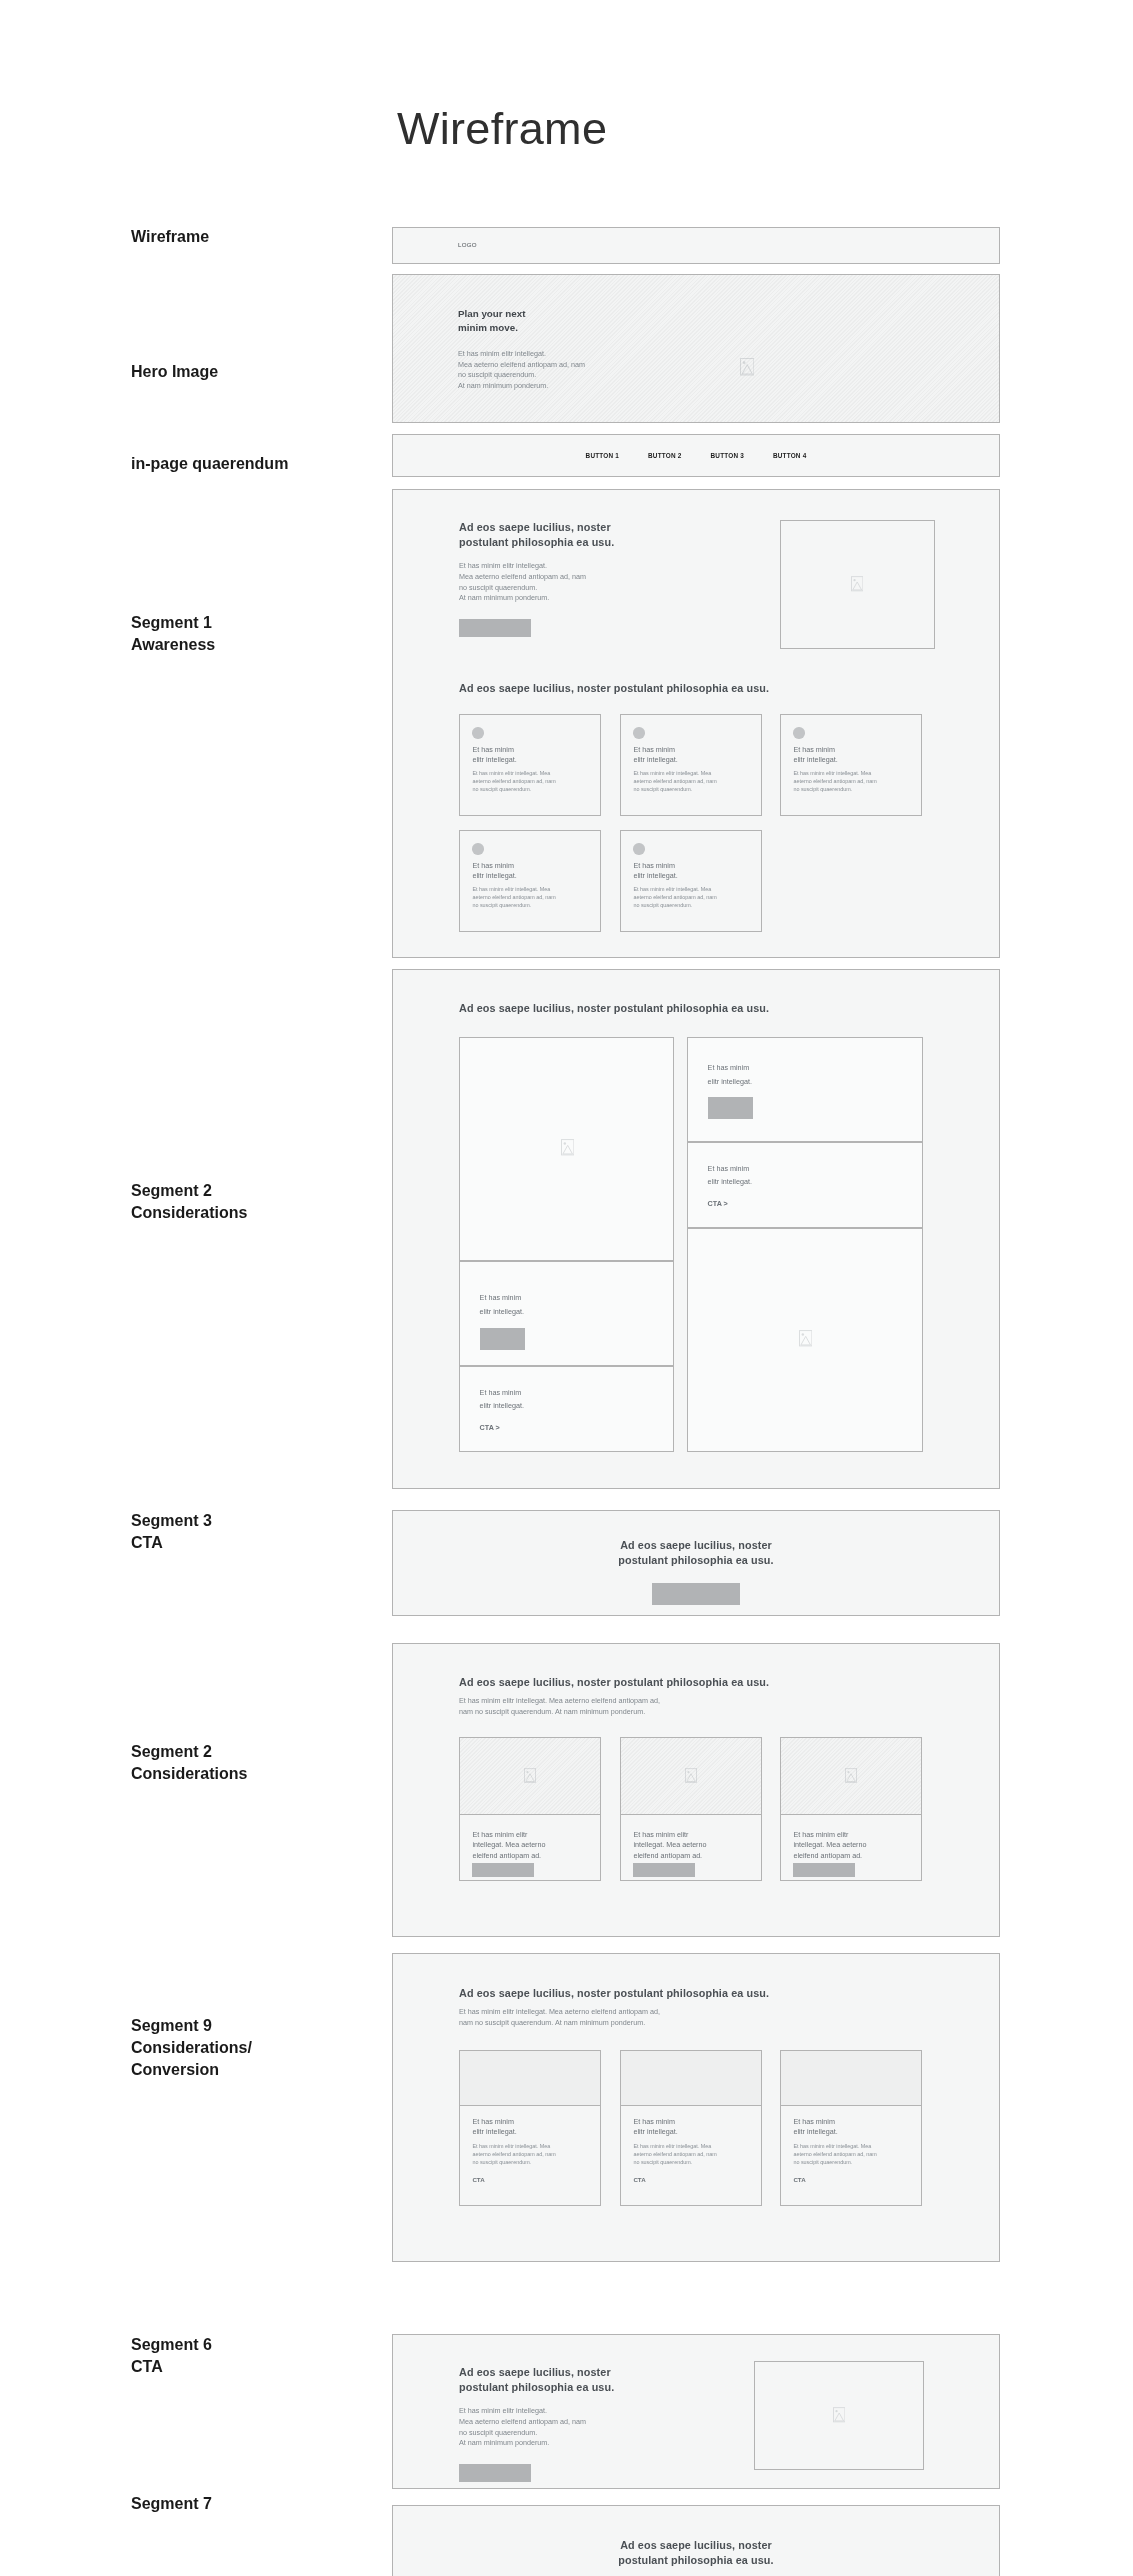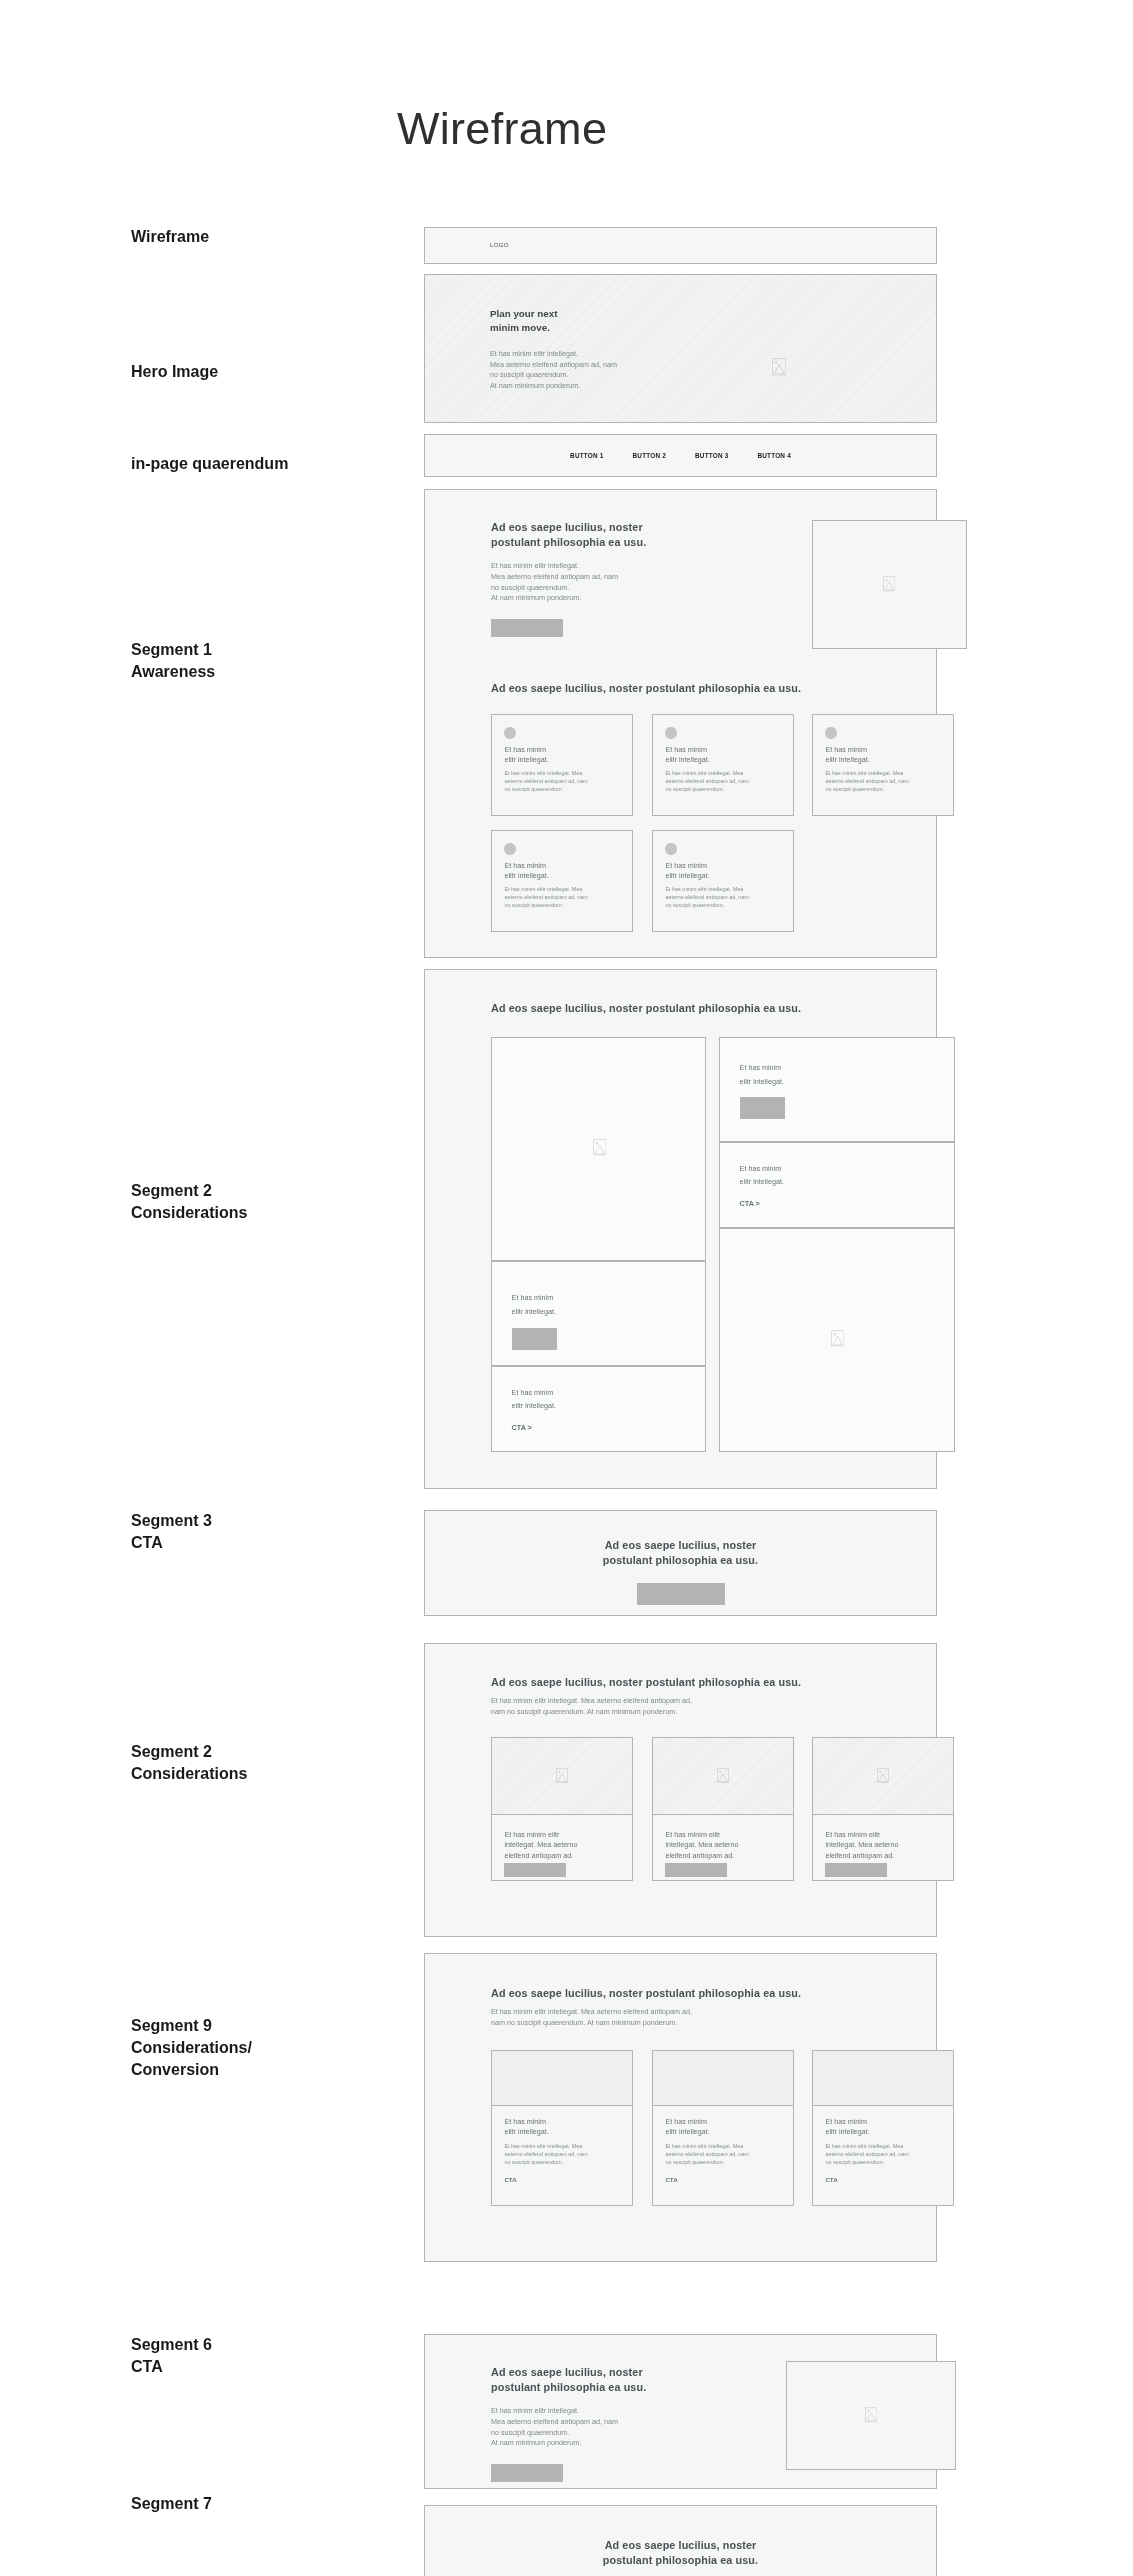--- a/index.html
+++ b/index.html
@@ -34,24 +34,23 @@
     line-height: 1.38;
     white-space: pre-line;
   }
 
   
   .wf { position: absolute; left: 392px; top: 0; width: 608px; }
 
   .block {
     position: absolute;
     left: 0;
-    width: 513px;
+    width: 608px;
     background: #f5f6f6;
     border: 1.5px solid #b3b3b3;
-    margin-left: 32px;
   }
 
   
   .hatch {
     background-color: #f3f4f4;
     background-image: repeating-linear-gradient(
         -45deg,
         rgba(255,255,255,0) 0px,
         rgba(255,255,255,0) 1.5px,
         rgba(0,0,0,0.030) 1.5px,
@@ -121,21 +120,21 @@
 </style>
 </head>
 <body>
 
 <div class="page-title">Wireframe</div>
 
 <div class="labels">
   <div class="row-label" style="top:226px">Wireframe</div>
   <div class="row-label" style="top:361px">Hero Image</div>
   <div class="row-label" style="top:453px">in-page quaerendum</div>
-  <div class="row-label" style="top:639px">Segment 1
+  <div class="row-label" style="top:612px">Segment 1
 Awareness</div>
   <div class="row-label" style="top:1180px">Segment 2
 Considerations</div>
   <div class="row-label" style="top:1510px">Segment 3
 CTA</div>
   <div class="row-label" style="top:1741px">Segment 2
 Considerations</div>
   <div class="row-label" style="top:2015px">Segment 9
 Considerations/
 Conversion</div>

